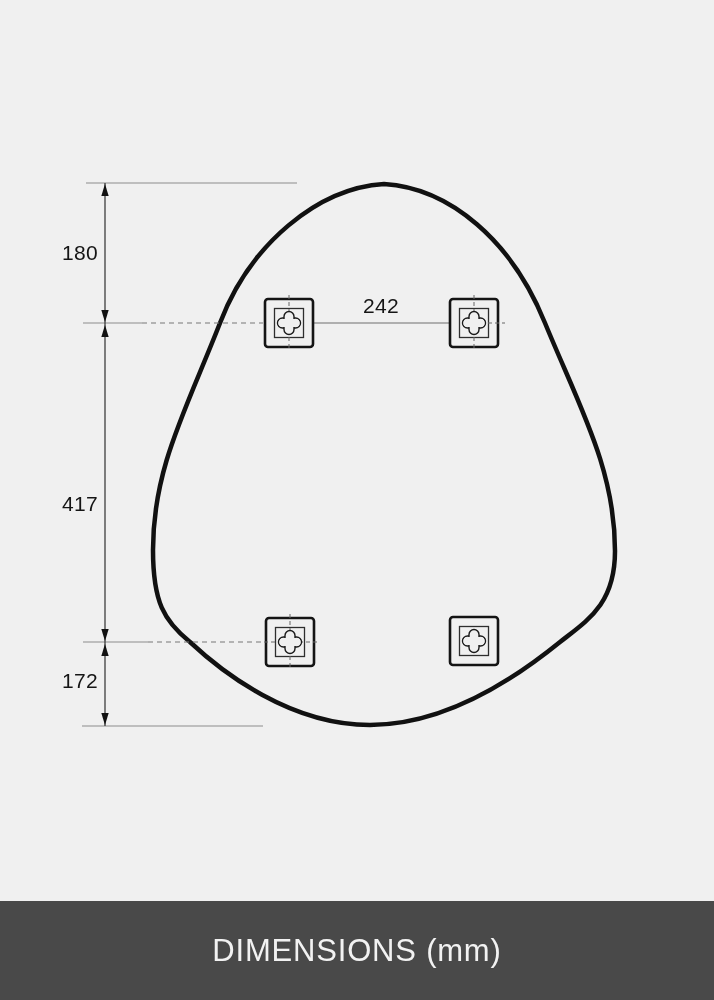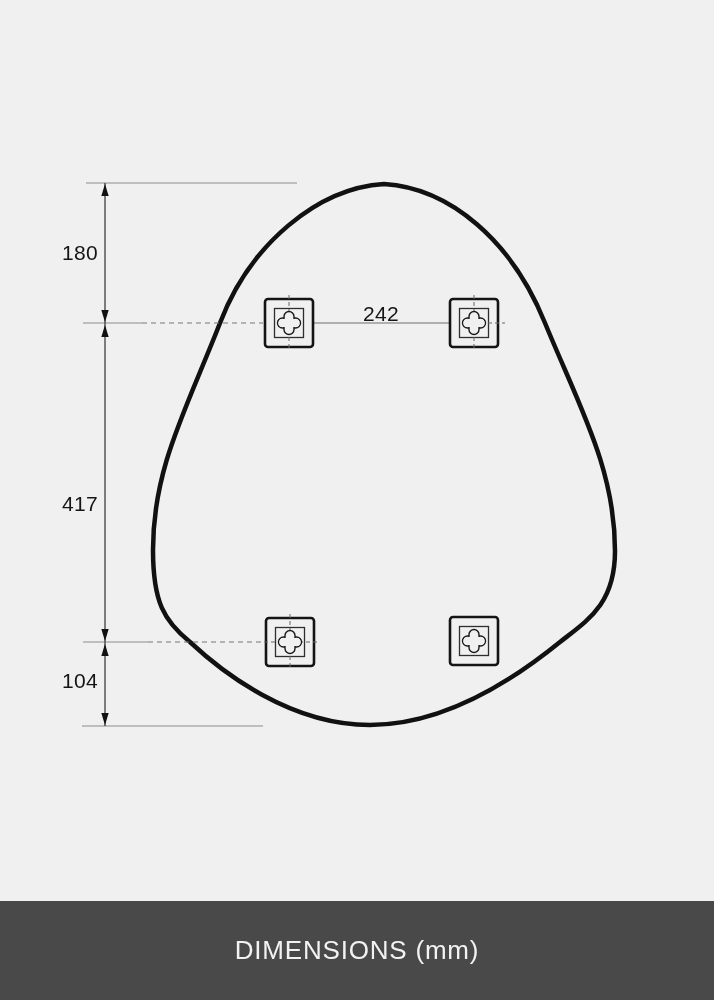--- a/index.html
+++ b/index.html
@@ -52,21 +52,21 @@
     top: 901px;
     width: 714px;
     height: 99px;
     background: #494949;
     display: flex;
     align-items: center;
     justify-content: center;
   }
   .footer-title {
     color: #f2f2f2;
-    font-size: 26px;
+    font-size: 31px;
     font-weight: 300;
     letter-spacing: 0.8px;
   }
 </style>
 </head>
 <body>
 
 <div class="page">
 
   <div class="diagram-area">
@@ -144,24 +144,24 @@
         <g>
           <rect x="462.5" y="636" width="23" height="10" rx="5" fill="#f0f0f0" stroke="#1a1a1a" stroke-width="1.4"></rect>
           <rect x="469" y="629.5" width="10" height="23" rx="5" fill="#f0f0f0" stroke="#1a1a1a" stroke-width="1.4"></rect>
           <rect x="463.5" y="637" width="21" height="8" rx="4" fill="#f0f0f0"></rect>
         </g>
       </g>
     </svg>
 
     <div class="dim-label v-label" style="top:242px;">180</div>
 
-    <div class="dim-label h-label" style="top:303px;">242</div>
+    <div class="dim-label h-label" style="top:295px;">242</div>
 
     <div class="dim-label v-label" style="top:493px;">417</div>
 
-    <div class="dim-label v-label" style="top:670px;">104</div>
+    <div class="dim-label v-label" style="top:670px;">172</div>
   </div>
 
   <div class="footer-bar">
     <span class="footer-title">DIMENSIONS (mm)</span>
   </div>
 
 </div>
 
 </body></html>

